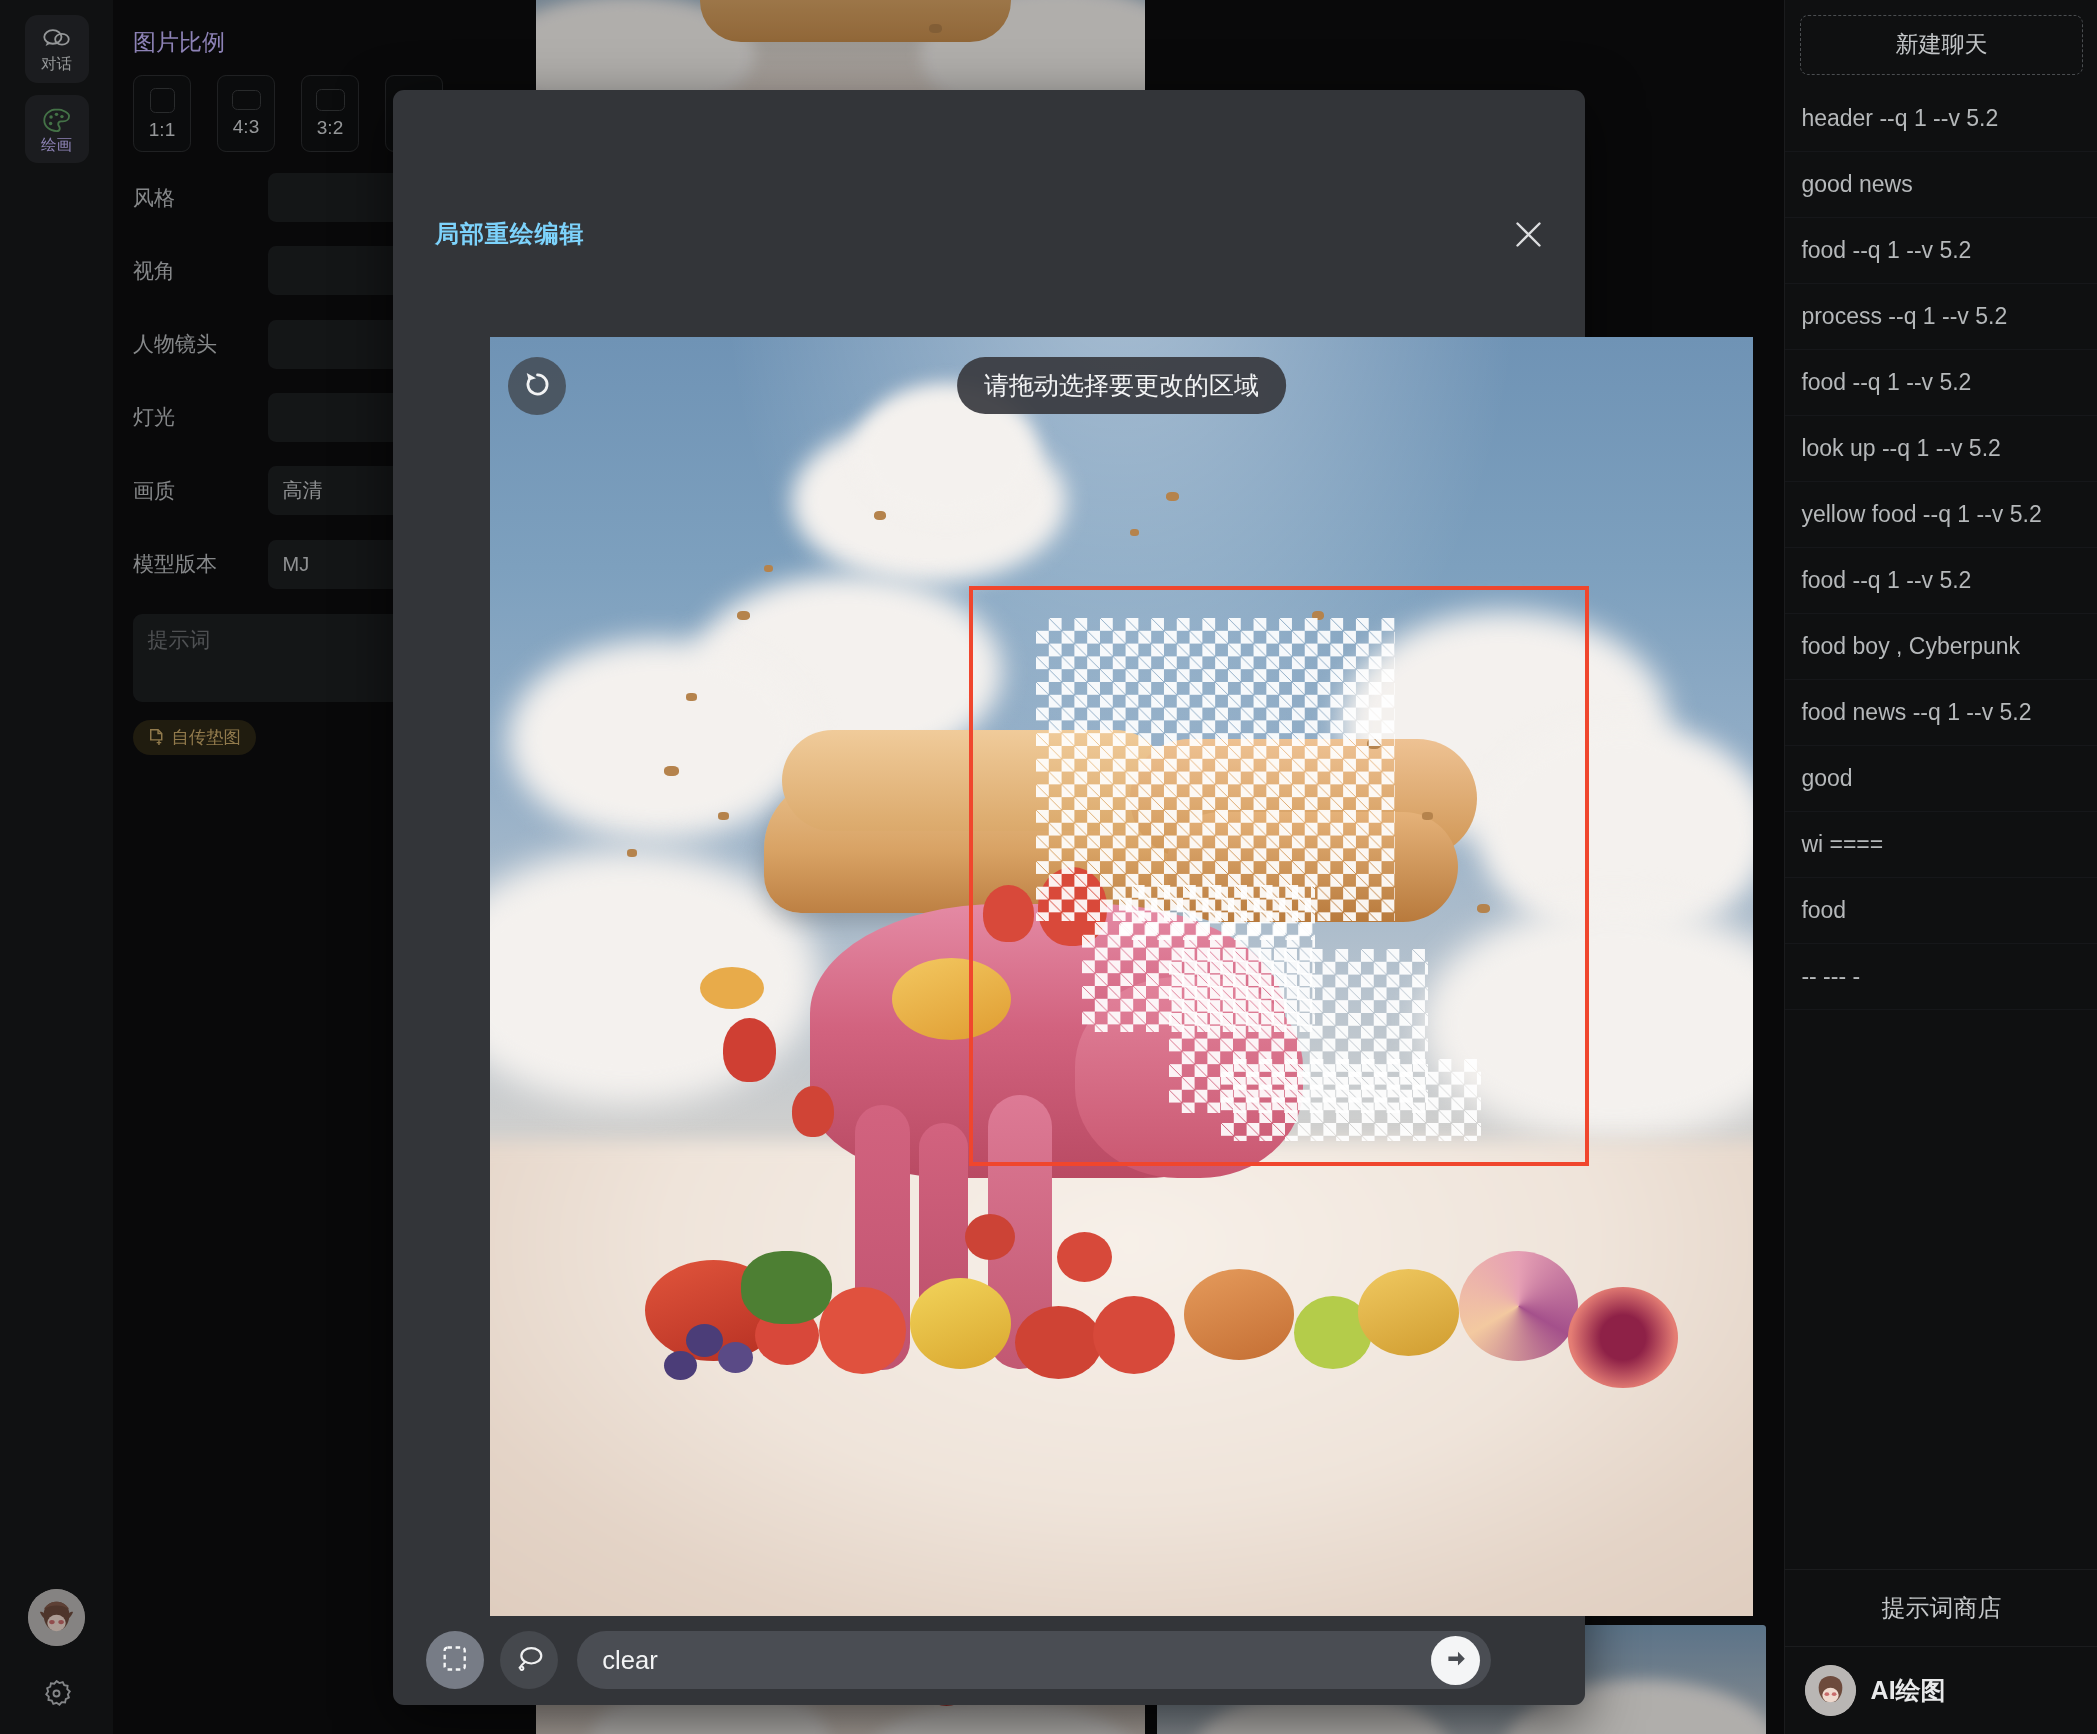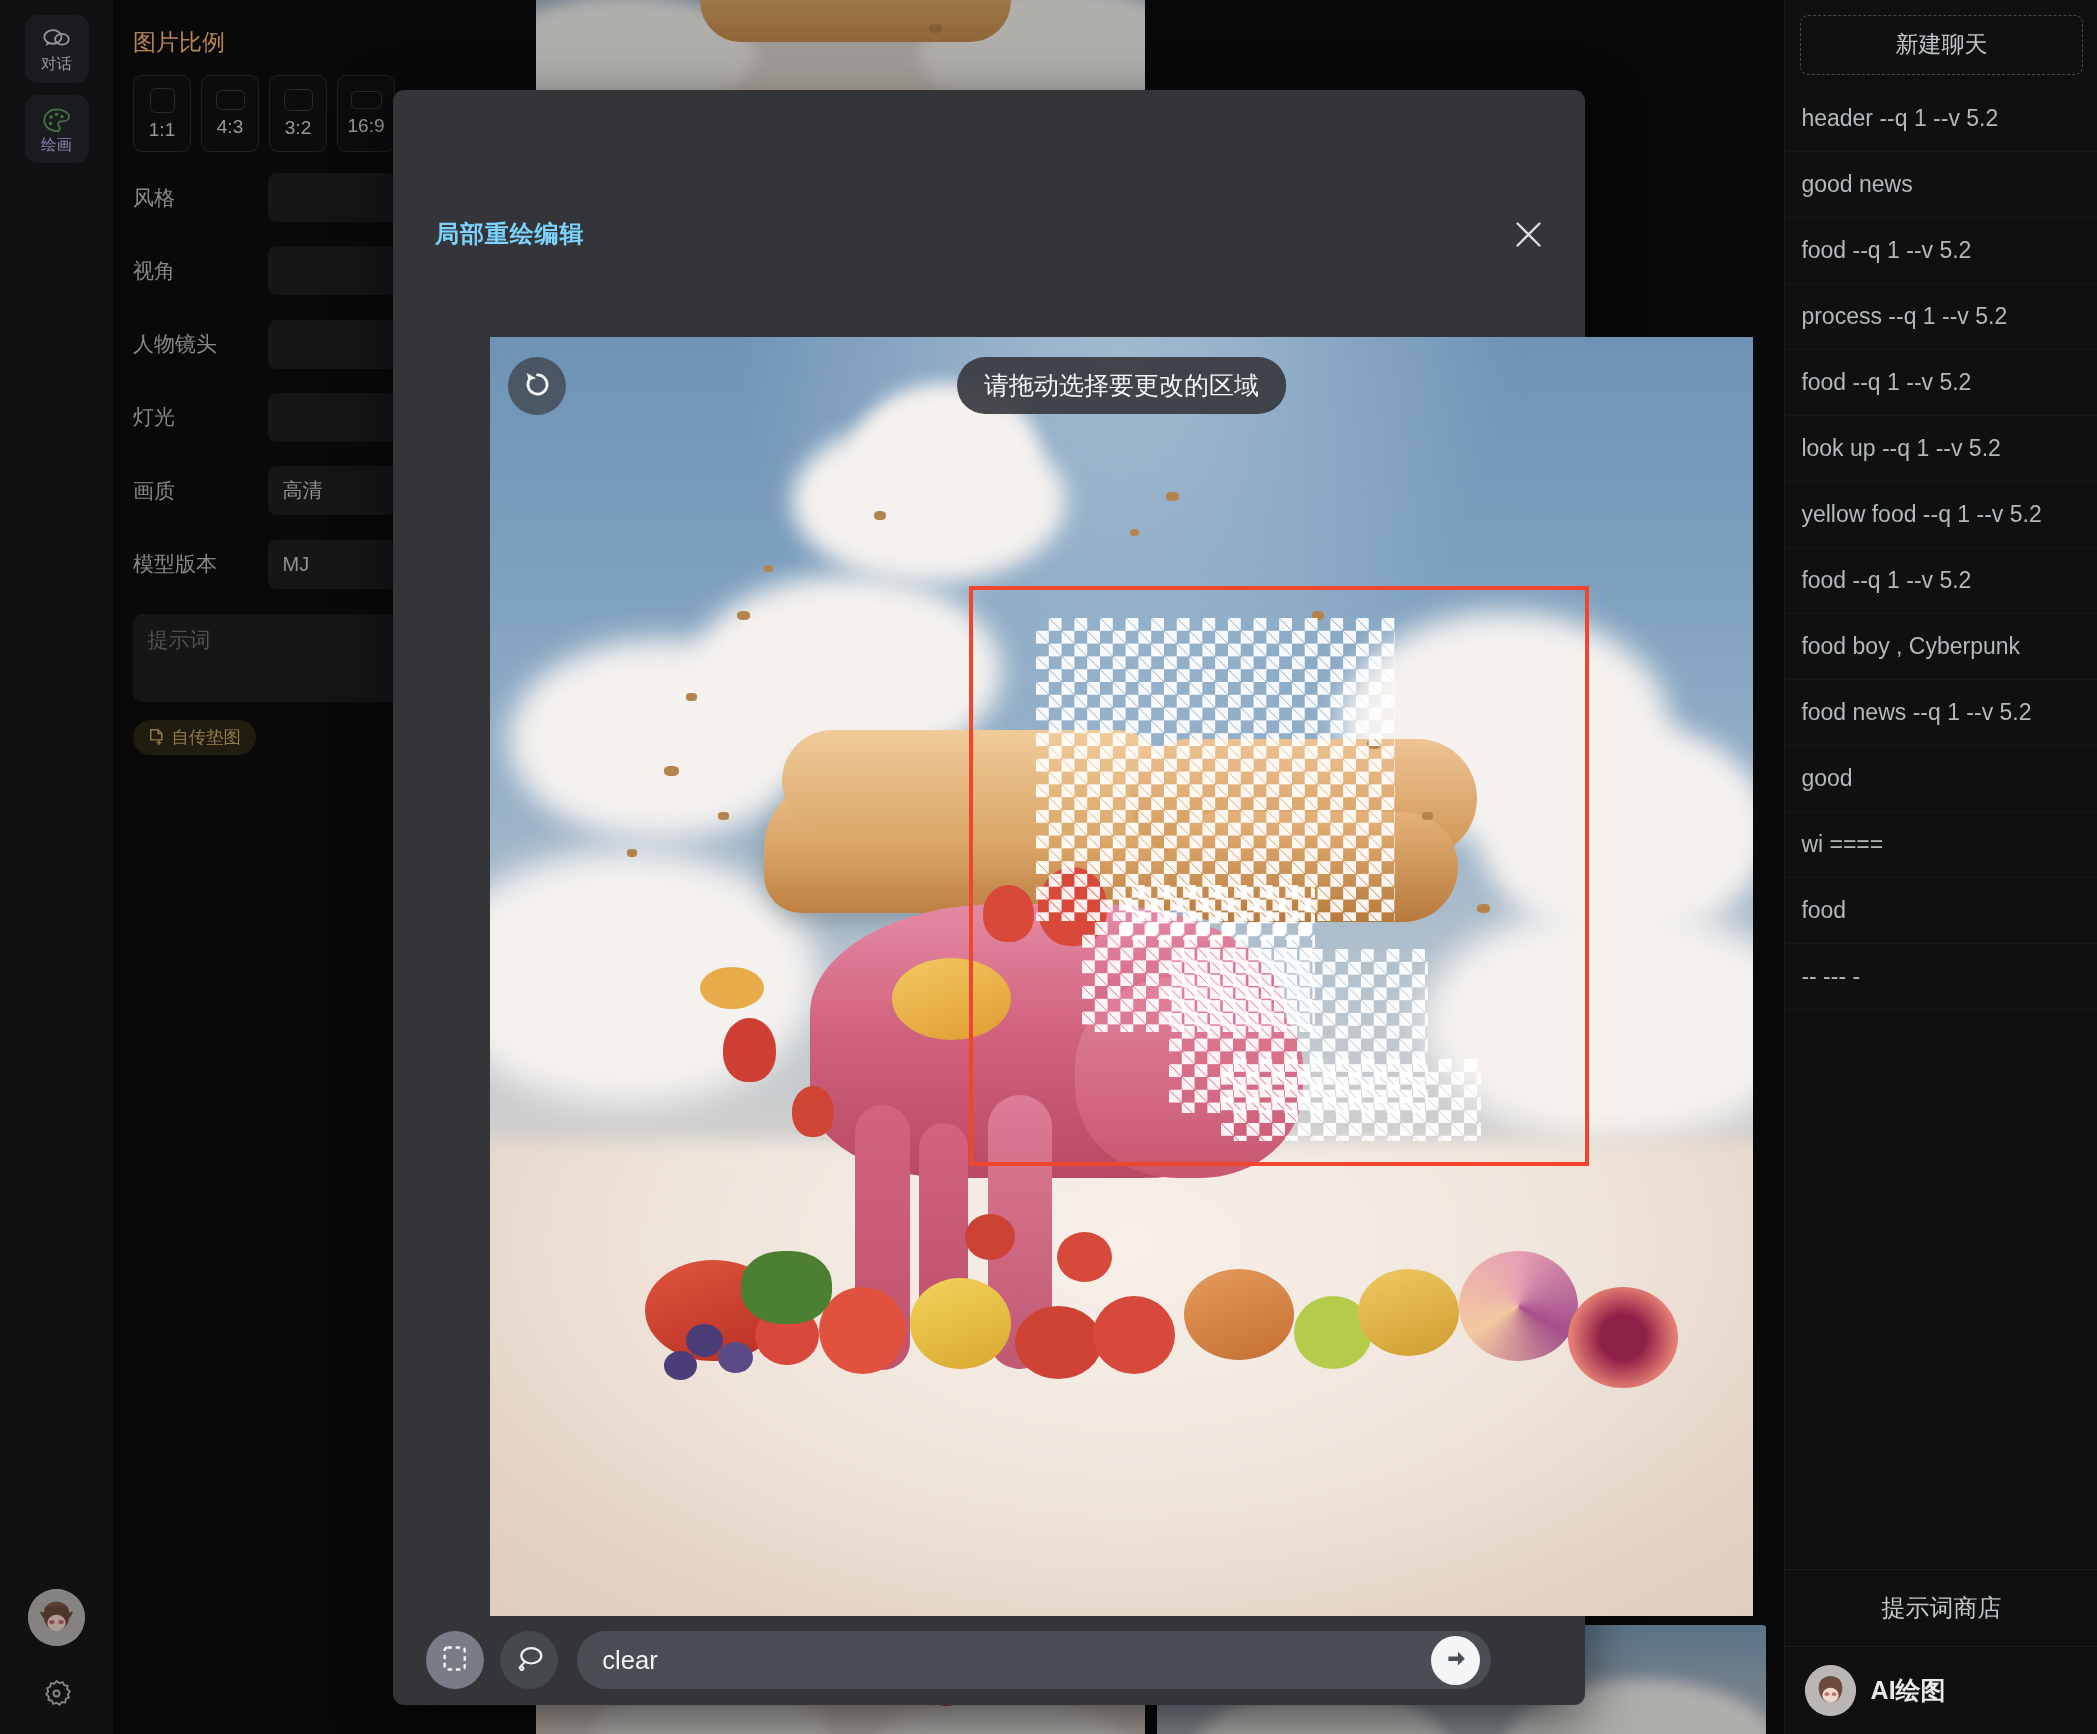--- a/index.html
+++ b/index.html
@@ -36,22 +36,22 @@
     position: relative; cursor: pointer;
   }
   .rail-gear { width: 33px; height: 33px; margin-bottom: 24px; cursor: pointer; }
 
   
   .params {
     position: absolute; left: 113px; top: 0; width: 344px; height: 1734px;
     background: #0d0d0f;
     padding: 27.4px 0 0 20px;
   }
-  .params-title { font-size: 23px; color: #fdba74; margin-bottom: 16.4px; }
-  .ratio-row { display: flex; gap: 10px; }
+  .params-title { font-size: 23px; color: #c4b5fd; margin-bottom: 16.4px; }
+  .ratio-row { display: flex; gap: 26px; }
   .ratio-btn {
     width: 58px; height: 77px; border: 0.9px solid #2d2f31; border-radius: 9.1px;
     background: #101113; display: flex; flex-direction: column;
     align-items: center; justify-content: center; gap: 7.3px; cursor: pointer;
     flex: 0 0 auto;
   }
   .ratio-shape { border: 1.8px solid #3a3c3e; border-radius: 5.5px; }
   .ratio-11 { width: 25px; height: 25px; }
   .ratio-43 { width: 29px; height: 20px; }
   .ratio-32 { width: 29px; height: 22px; }

